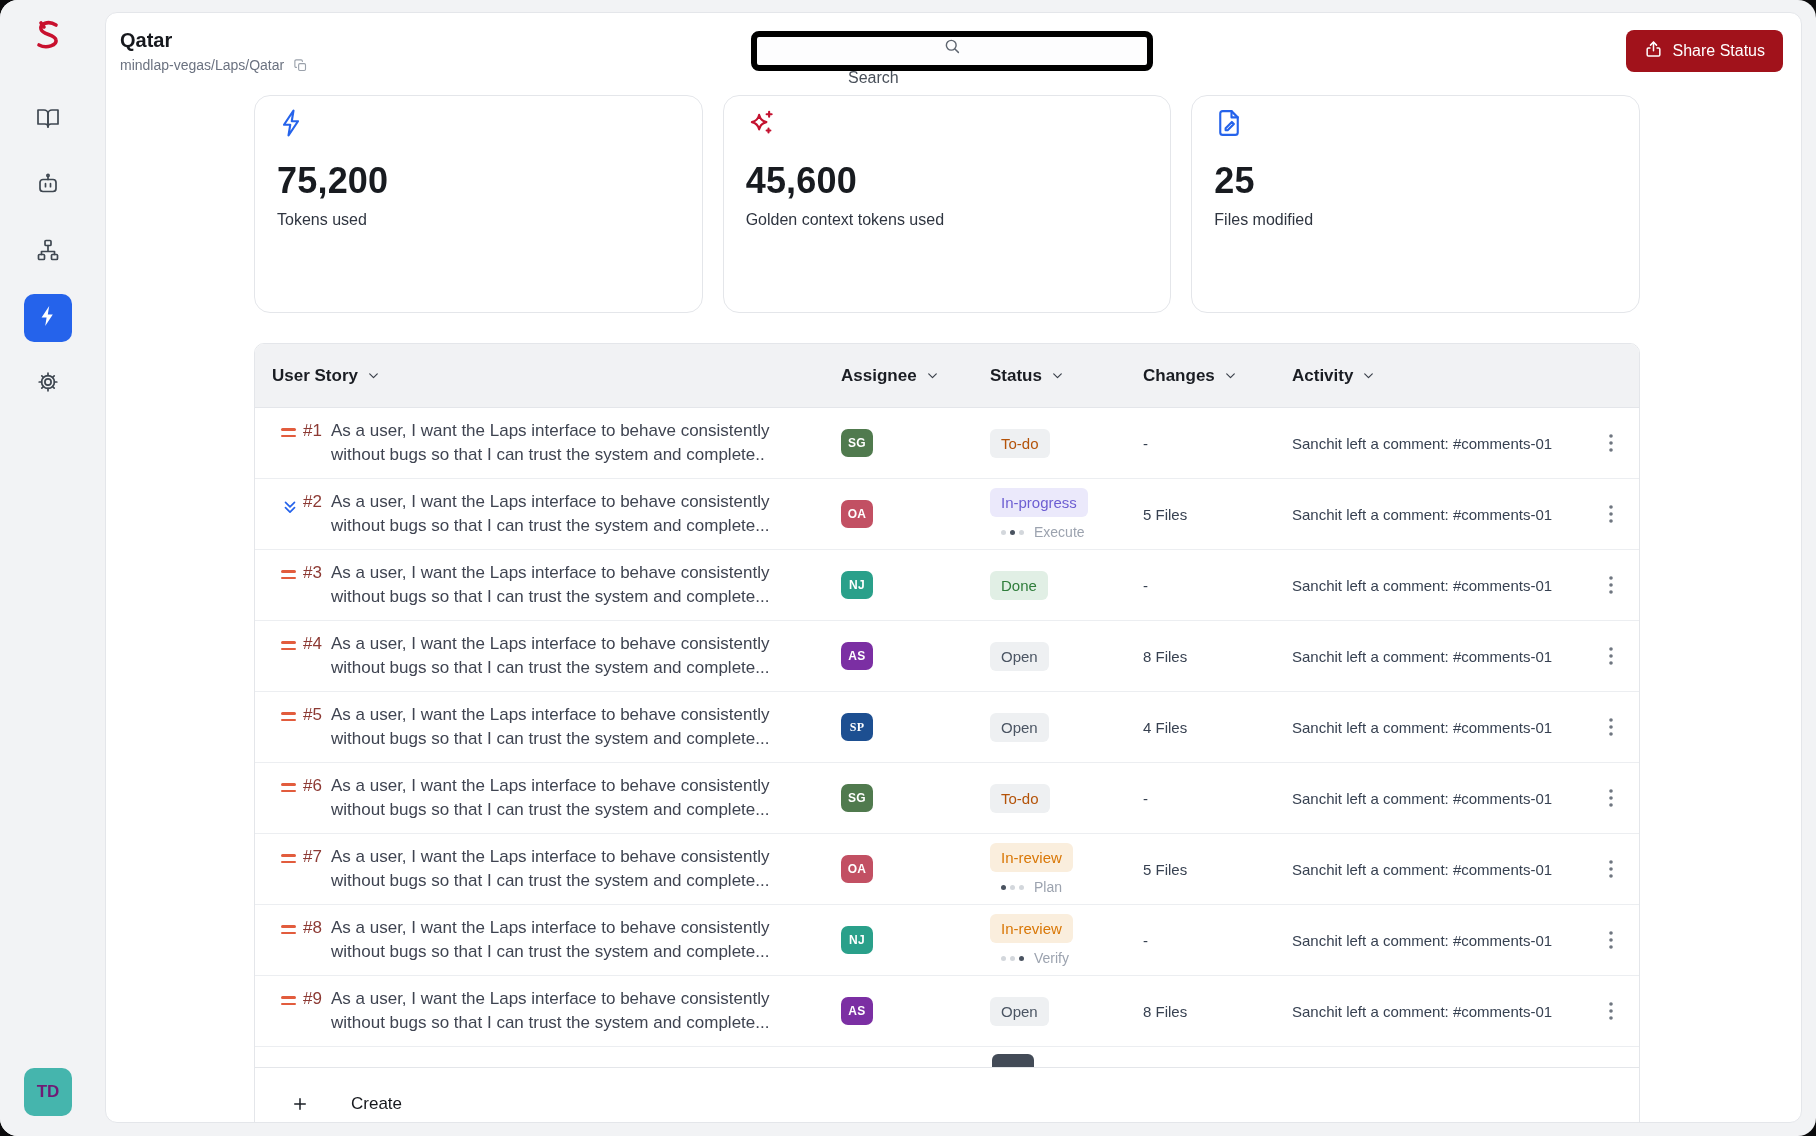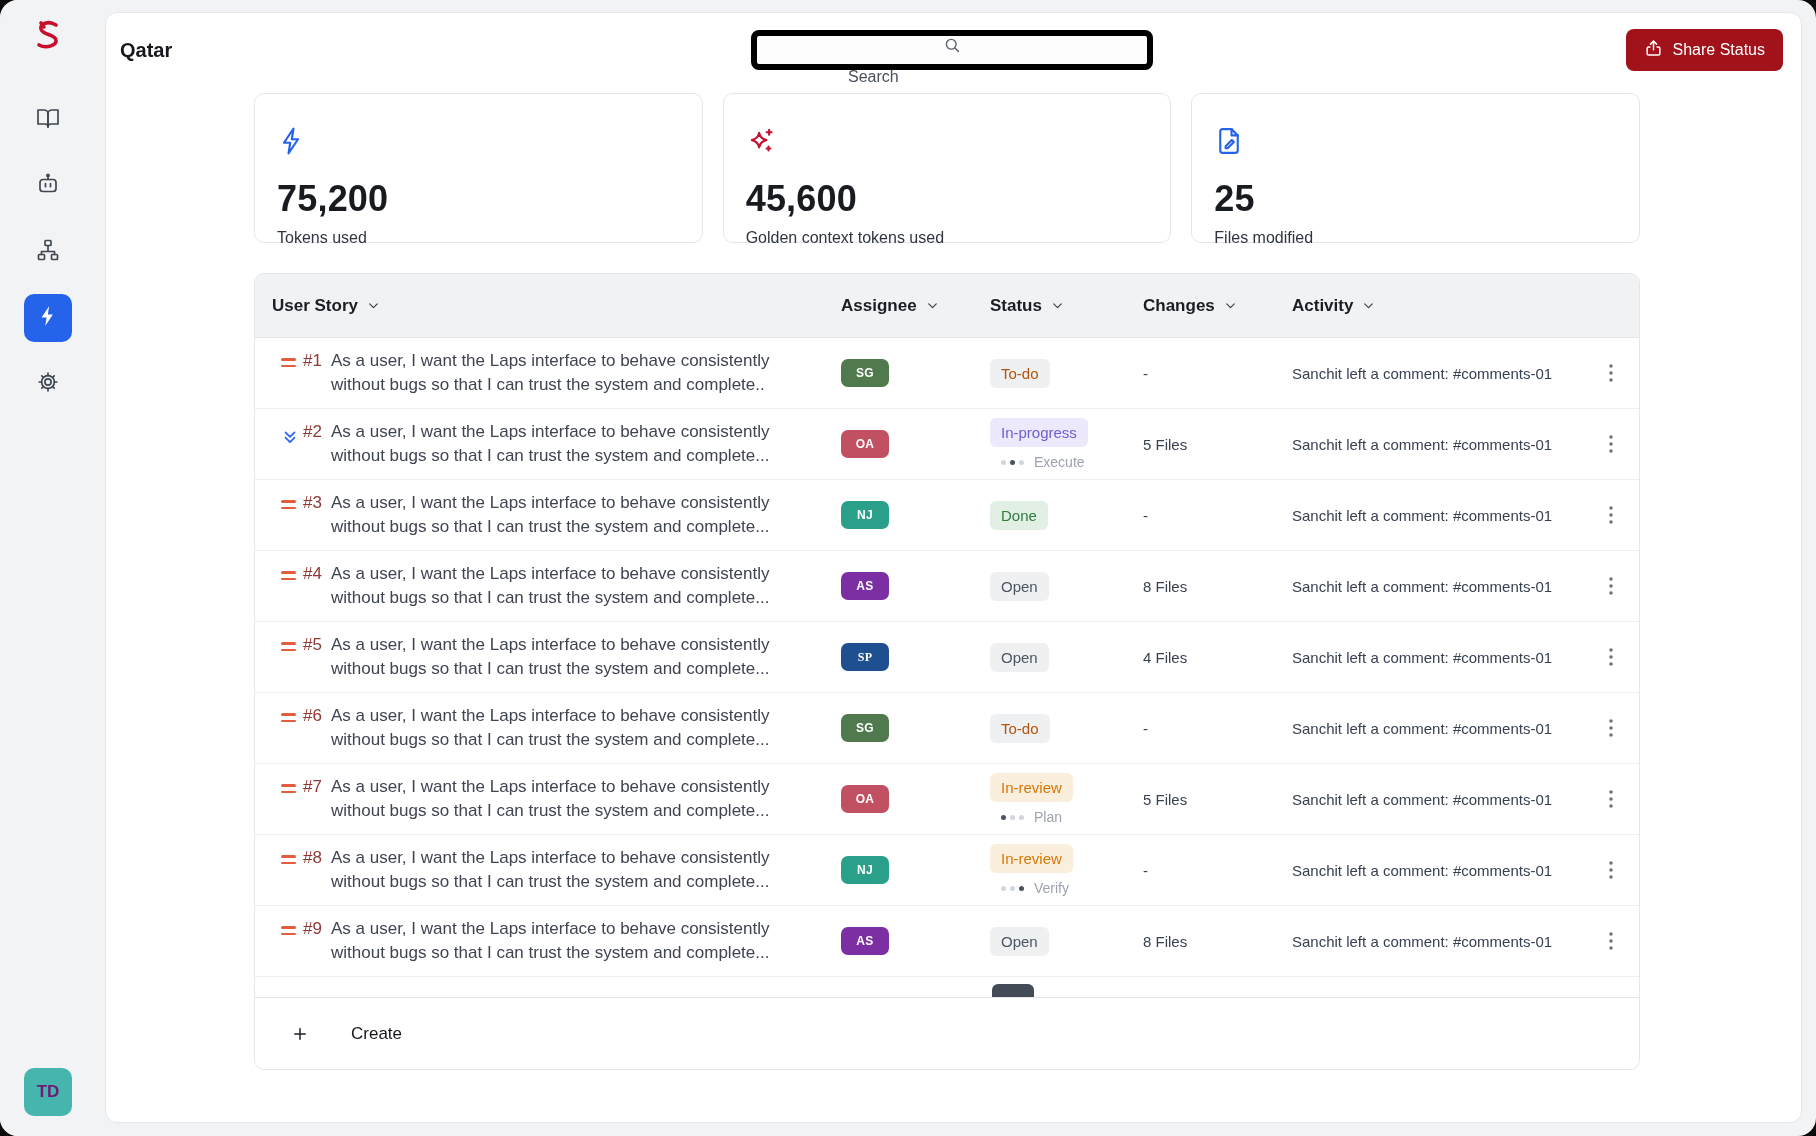--- a/index.html
+++ b/index.html
@@ -28,21 +28,21 @@
   .search { width: 402px; height: 40px; border: 6px solid #000000; border-radius: 8px; background: #fdfdfe; display: flex; align-items: center; gap: 10px; padding: 0 12px; color: #5f6670; flex-direction: column; }
   .search input { border: none; outline: none; background: transparent; font-size: 16px; flex: 1; color: #111827; font-family: "Liberation Sans", sans-serif; }
   .search input::placeholder { color: #49505a; }
 
   .share-btn { justify-self: end; height: 42px; padding: 0 18px; background: var(--share-bg, #a1121b); color: #fff; border: none; border-radius: 8px; font-size: 16px; font-weight: 500; display: flex; gap: 10px; align-items: center; cursor: pointer; font-family: "Liberation Sans", sans-serif; }
 
   .content { padding: 10px 161px 0 148px; flex: 1; display: flex; flex-direction: column; }
 
   
   .stats { display: flex; gap: 20px; }
-  .card { flex: 1; border: 1px solid #e4e6ea; border-radius: 10px; padding: 32px 22px; height: 150px; background: #fff; }
+  .card { flex: 1; border: 1px solid #e4e6ea; border-radius: 16px; padding: 12px 22px; height: 218px; background: #fff; }
   .card-icon { height: 34px; }
   .card-value { font-size: 36px; font-weight: 700; color: #181b20; margin-top: 18px; letter-spacing: .2px; }
   .card-label { font-size: 16px; color: #2f3540; margin-top: 9px; }
 
   
   .table { --cols: 48px 538px 149px 153px 149px 1fr 56px; margin-top: 30px; margin-bottom: 20px; border: 1px solid #e4e6ea; border-radius: 10px; overflow: hidden; background: #fff; }
   .thead { display: grid; grid-template-columns: var(--cols); background: #f1f2f4; height: 64px; align-items: center; border-bottom: 1px solid #e4e6ea; }
   .th { display: flex; align-items: center; gap: 9px; font-size: 17px; font-weight: 700; color: #1a1d23; cursor: pointer; }
   .th-story { grid-column: 1 / 3; padding-left: 17px; }
   .th .chev { color: #3a404a; display: grid; place-items: center; }
@@ -50,21 +50,21 @@
   .row { display: grid; grid-template-columns: var(--cols); align-items: center; min-height: 71px; border-bottom: 1px solid #eceef1; background: #fff; }
   .handle-cell { align-self: start; padding: 20px 0 0 26px; }
   .drag-icon { display: flex; flex-direction: column; gap: 4px; cursor: grab; }
   .drag-icon i { display: block; width: 15px; height: 2.5px; border-radius: 2px; background: var(--handle, #e25c3d); }
   .chevrons-icon { cursor: pointer; color: #2563eb; margin-top: -4px; }
 
   .story-cell { display: flex; font-size: 17px; line-height: 24px; padding: 11px 16px 11px 0; }
   .story-id { width: 28px; flex: none; color: #8d3a34; font-weight: 500; }
   .story-text { color: #3f4451; }
 
-  .assignee-avatar { width: 48px; height: 28px; border-radius: 7px; color: #fff; display: grid; place-items: center; font-size: 12px; font-weight: 700; letter-spacing: .3px; cursor: default; }
+  .assignee-avatar { width: 32px; height: 28px; border-radius: 7px; color: #fff; display: grid; place-items: center; font-size: 12px; font-weight: 700; letter-spacing: .3px; cursor: default; }
 
   .status-cell { display: flex; flex-direction: column; gap: 7px; align-items: flex-start; justify-content: flex-end; }
   .badge { padding: 7px 11px; border-radius: 6px; font-size: 15px; font-weight: 500; line-height: 1; cursor: pointer; }
   .stage { display: flex; align-items: center; gap: 4px; padding-left: 11px; }
   .dot { width: 5px; height: 5px; border-radius: 50%; background: #d3d7dc; }
   .dot.on { background: #4a5360; }
   .stage-label { margin-left: 6px; color: #9ca3af; font-size: 14px; }
 
   .changes-cell, .activity-cell { font-size: 15px; color: #374151; }
 
@@ -137,20 +137,29 @@
       </div>
     </nav>
     <div class="user-avatar">TD</div>
   </aside>
 
   <main class="main">
 
     <header class="topbar">
       <div>
         <div class="page-title">Qatar</div>
+        <div class="crumb-row">
+          <span class="crumb">mindlap-vegas/Laps/Qatar</span>
+          <span class="copy-btn">
+            <svg width="15" height="15" viewBox="0 0 24 24" fill="none" stroke="currentColor" stroke-width="1.8" stroke-linecap="round" stroke-linejoin="round">
+              <rect x="9" y="9" width="11" height="11" rx="2"></rect>
+              <path d="M5.5 15H5a2 2 0 0 1-2-2V5a2 2 0 0 1 2-2h8a2 2 0 0 1 2 2v.5"></path>
+            </svg>
+          </span>
+        </div>
       </div>
 
       <div class="search">
         <span>
           <svg width="18" height="18" viewBox="0 0 24 24" fill="none" stroke="currentColor" stroke-width="1.9" stroke-linecap="round">
             <circle cx="11" cy="11" r="6.5"></circle>
             <path d="M15.9 15.9 20.5 20.5"></path>
           </svg>
         </span>
         <input type="text" placeholder="Search" style="">

